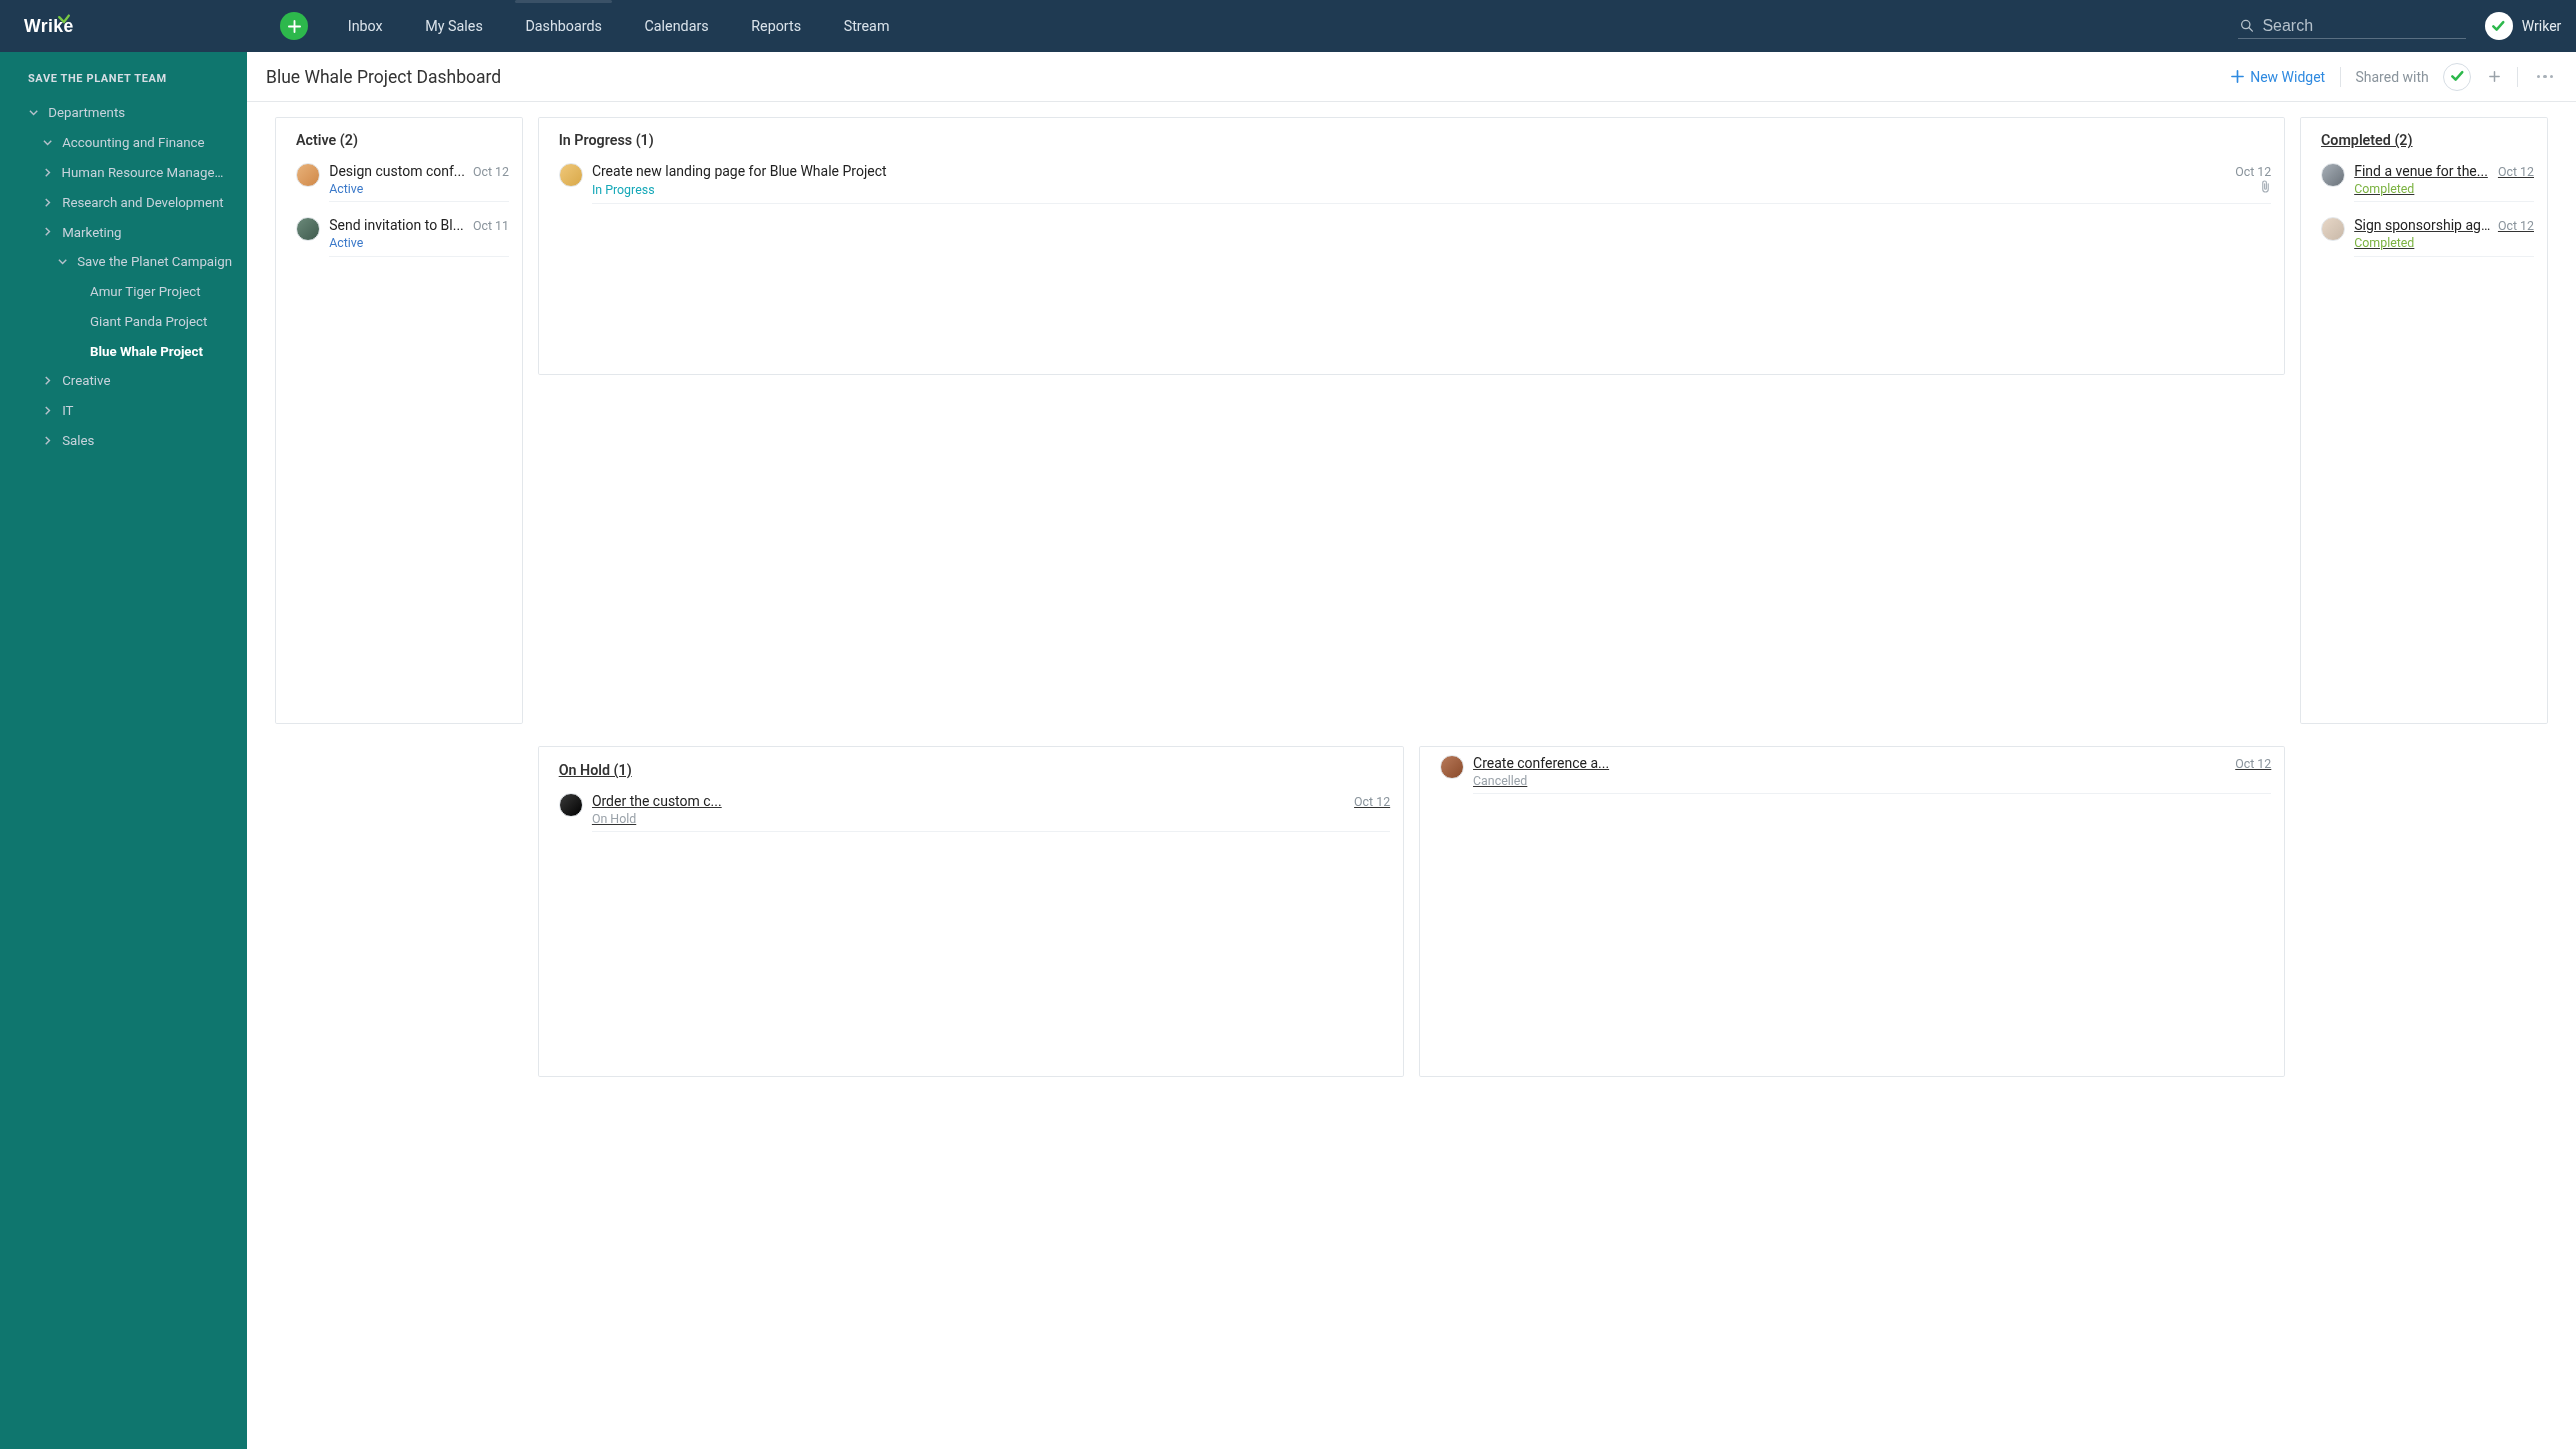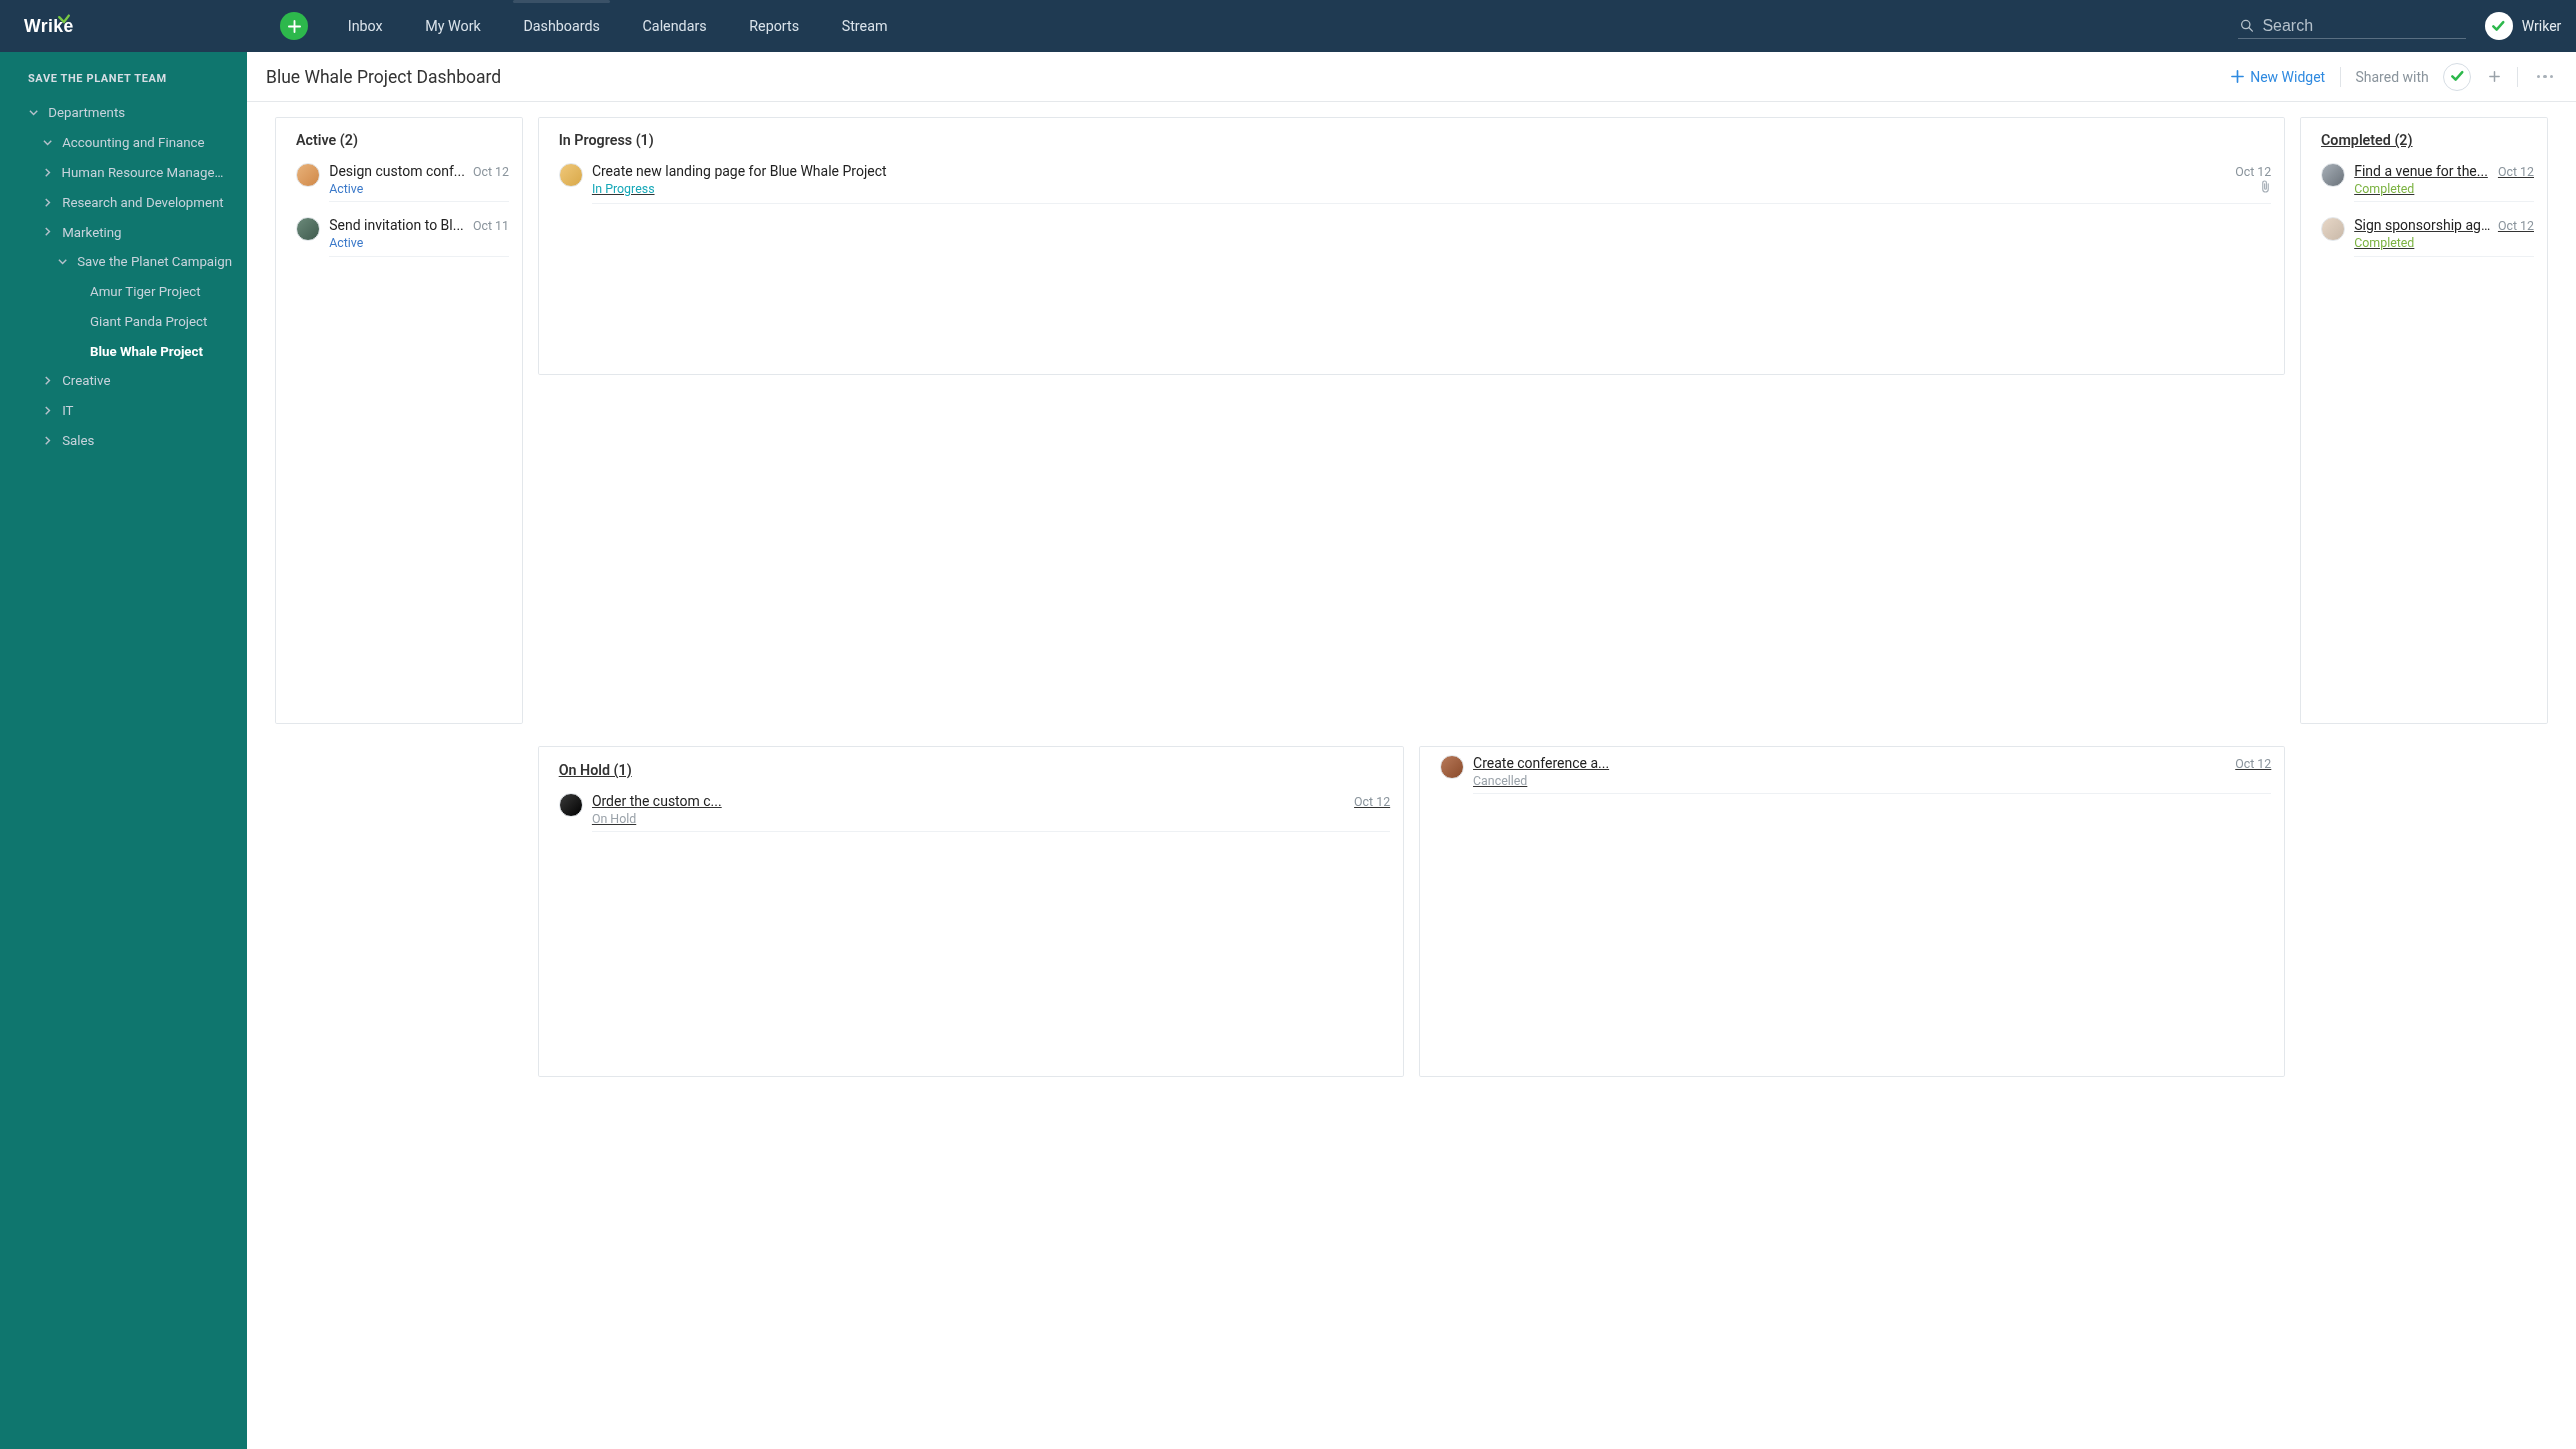--- a/index.html
+++ b/index.html
@@ -94,21 +94,21 @@
       <text x="0" y="22" font-family="Arial" font-size="22" font-weight="700" fill="#fff">Wrike</text>
     </svg>
   </div>
   <div class="nav-items">
     <div class="add-btn">
       <svg viewBox="0 0 14 14">
           <path d="M7 1v12M1 7h12" stroke="#fff" stroke-width="2" stroke-linecap="round"></path>
         </svg>
     </div>
     <div class="nav-link">Inbox</div>
-    <div class="nav-link">My Work</div>
+    <div class="nav-link">My Sales</div>
     <div class="nav-link active-tab">Dashboards</div>
     <div class="nav-link">Calendars</div>
     <div class="nav-link">Reports</div>
     <div class="nav-link">Stream</div>
   </div>
   <div class="topbar-right">
     <div class="search-wrap">
       <svg width="14.7" height="14.7" viewBox="0 0 16 16">
           <circle cx="7" cy="7" r="5" stroke="#b5c1cb" stroke-width="1.6" fill="none"></circle>
           <path d="M11 11l4 4" stroke="#b5c1cb" stroke-width="1.6" stroke-linecap="round"></path>
@@ -274,21 +274,21 @@
 
       <div class="widget col-progress">
         <div class="widget-header">In Progress (1)</div>
         <div class="task">
           <div class="task-avatar av-c"></div>
           <div class="task-body">
             <div class="task-top">
               <span class="task-title">Create new landing page for Blue Whale Project</span>
               <span class="task-date">Oct 12</span>
             </div>
-            <div style="display:flex; align-items:flex-start; justify-content:space-between;text-decoration:underline;">
+            <div style="display:flex; align-items:flex-end; justify-content:space-between;">
               <div class="task-status st-progress">In Progress</div>
               <span class="attach-icon">
                 <svg width="11" height="13" viewBox="0 0 12 14">
                     <path d="M9 4v6a3 3 0 01-6 0V3a2 2 0 114 0v6a1 1 0 01-2 0V4" stroke="#a8b0b8" stroke-width="1.3" fill="none" stroke-linecap="round"></path>
                   </svg>
               </span>
             </div>
           </div>
         </div>
       </div>

